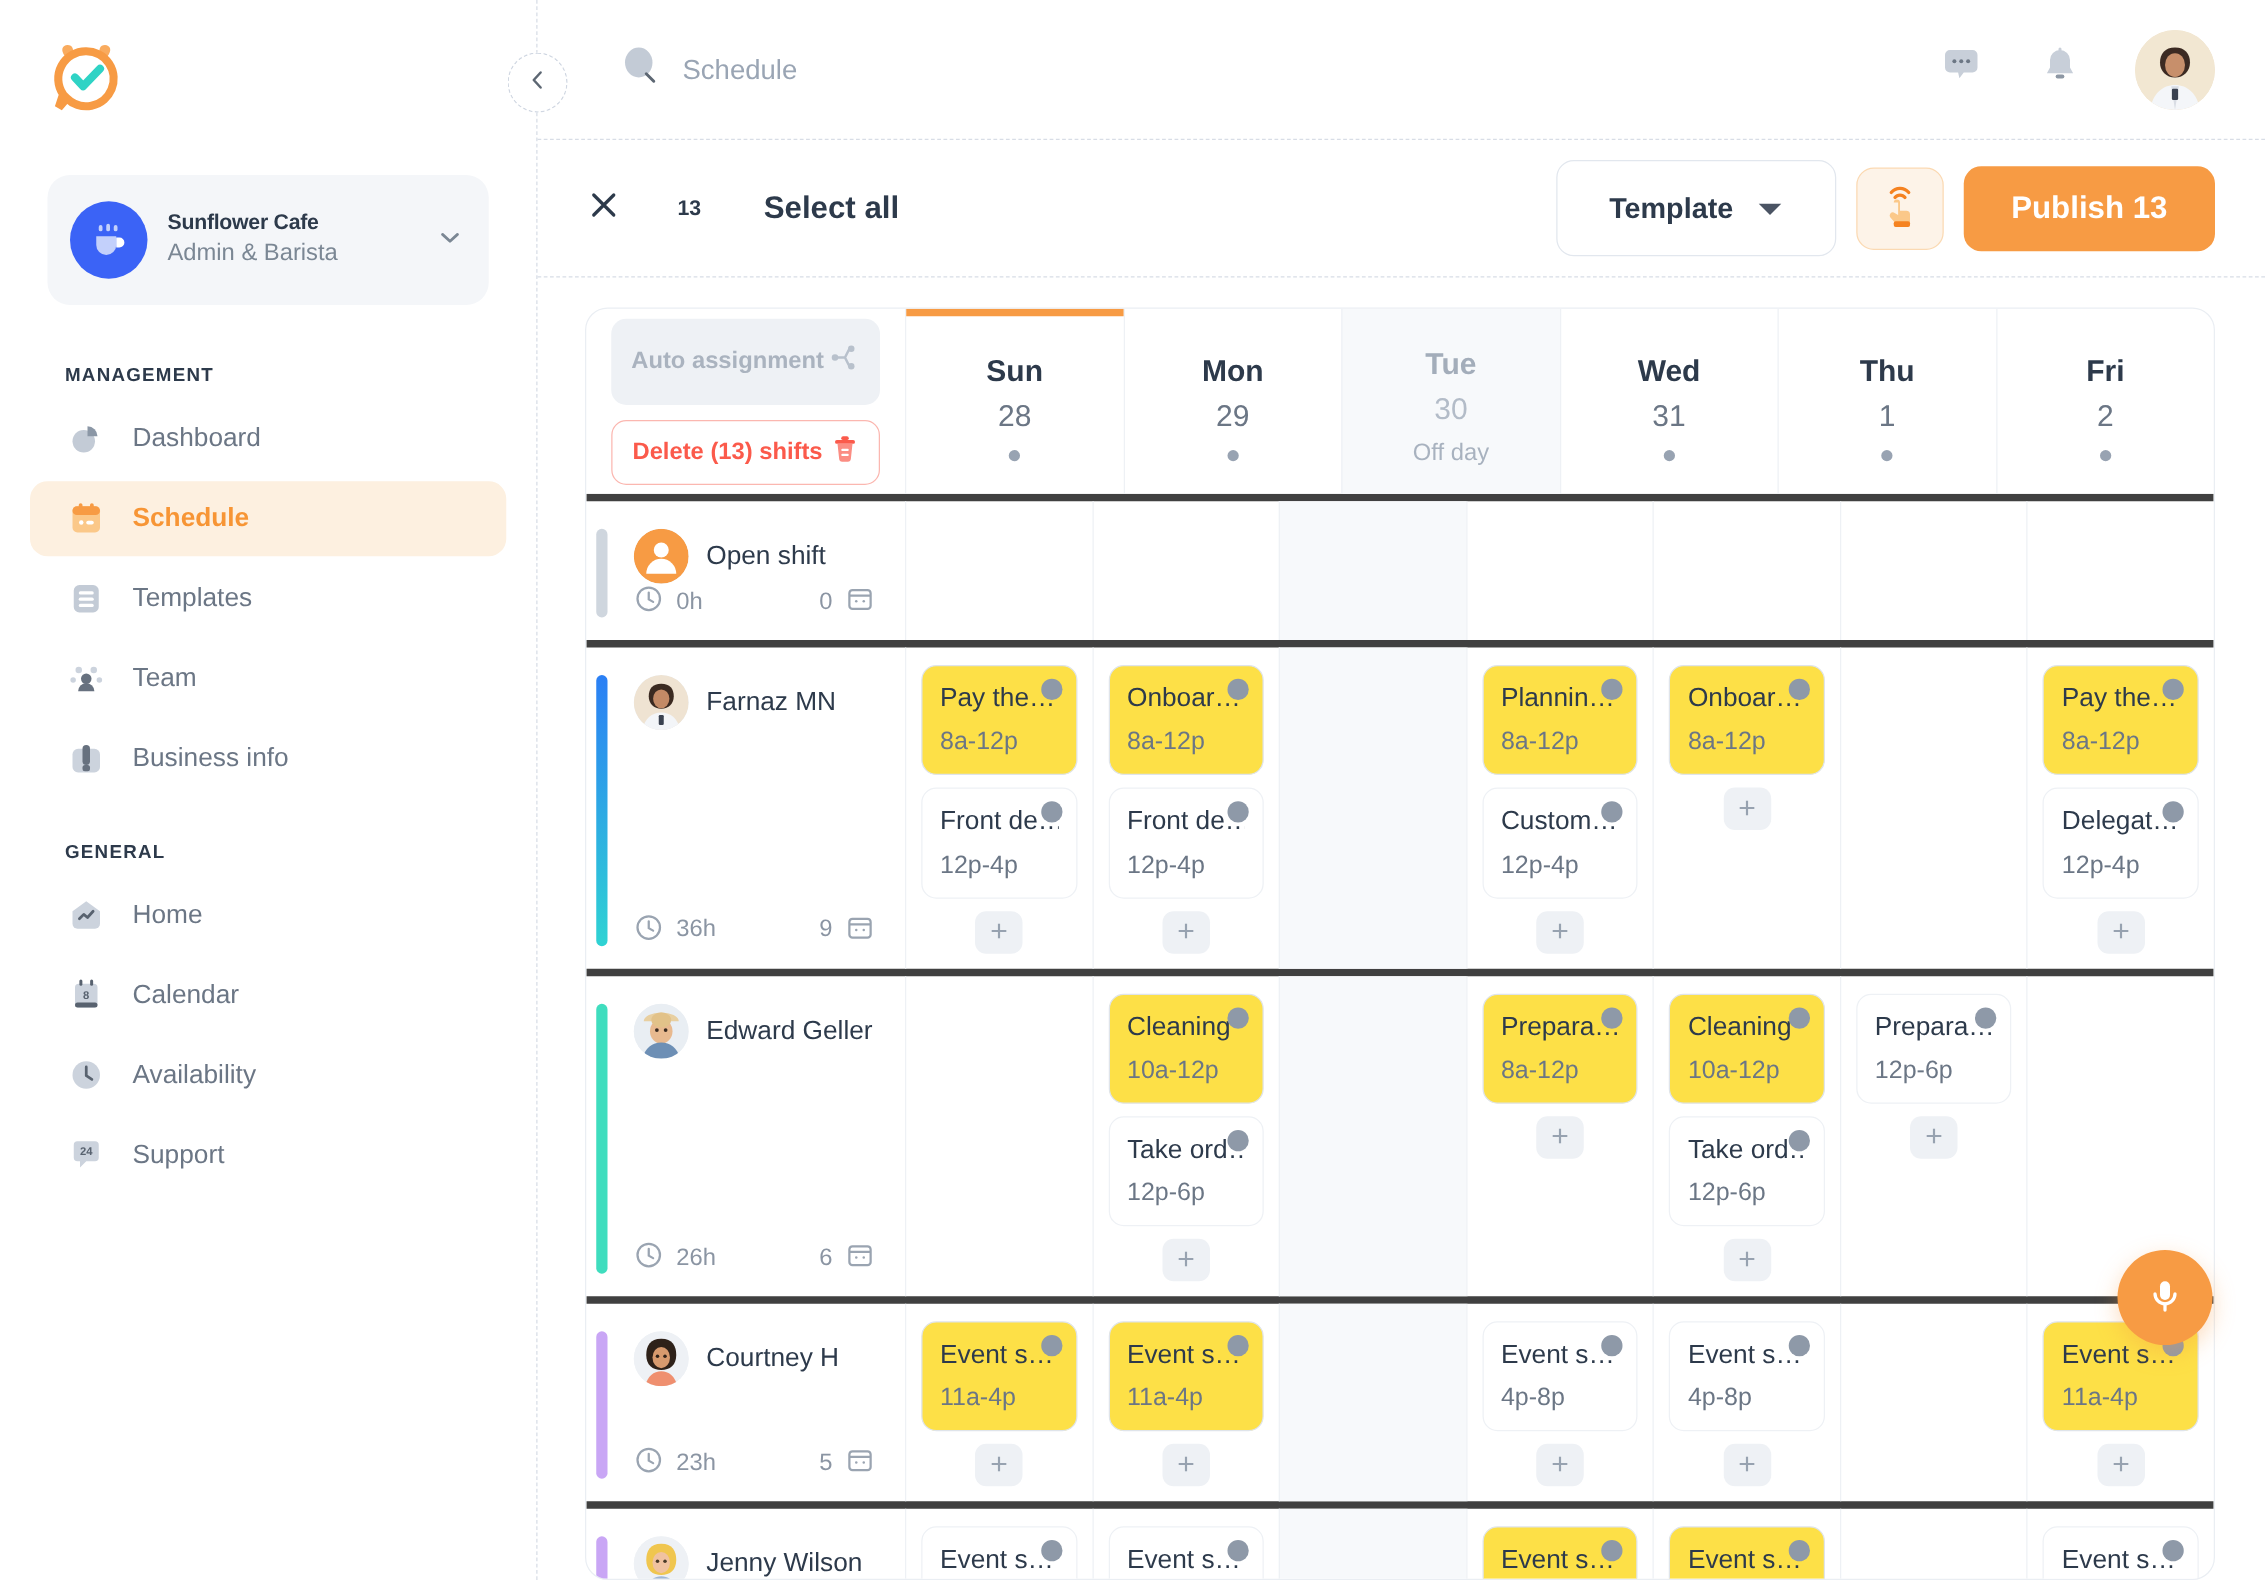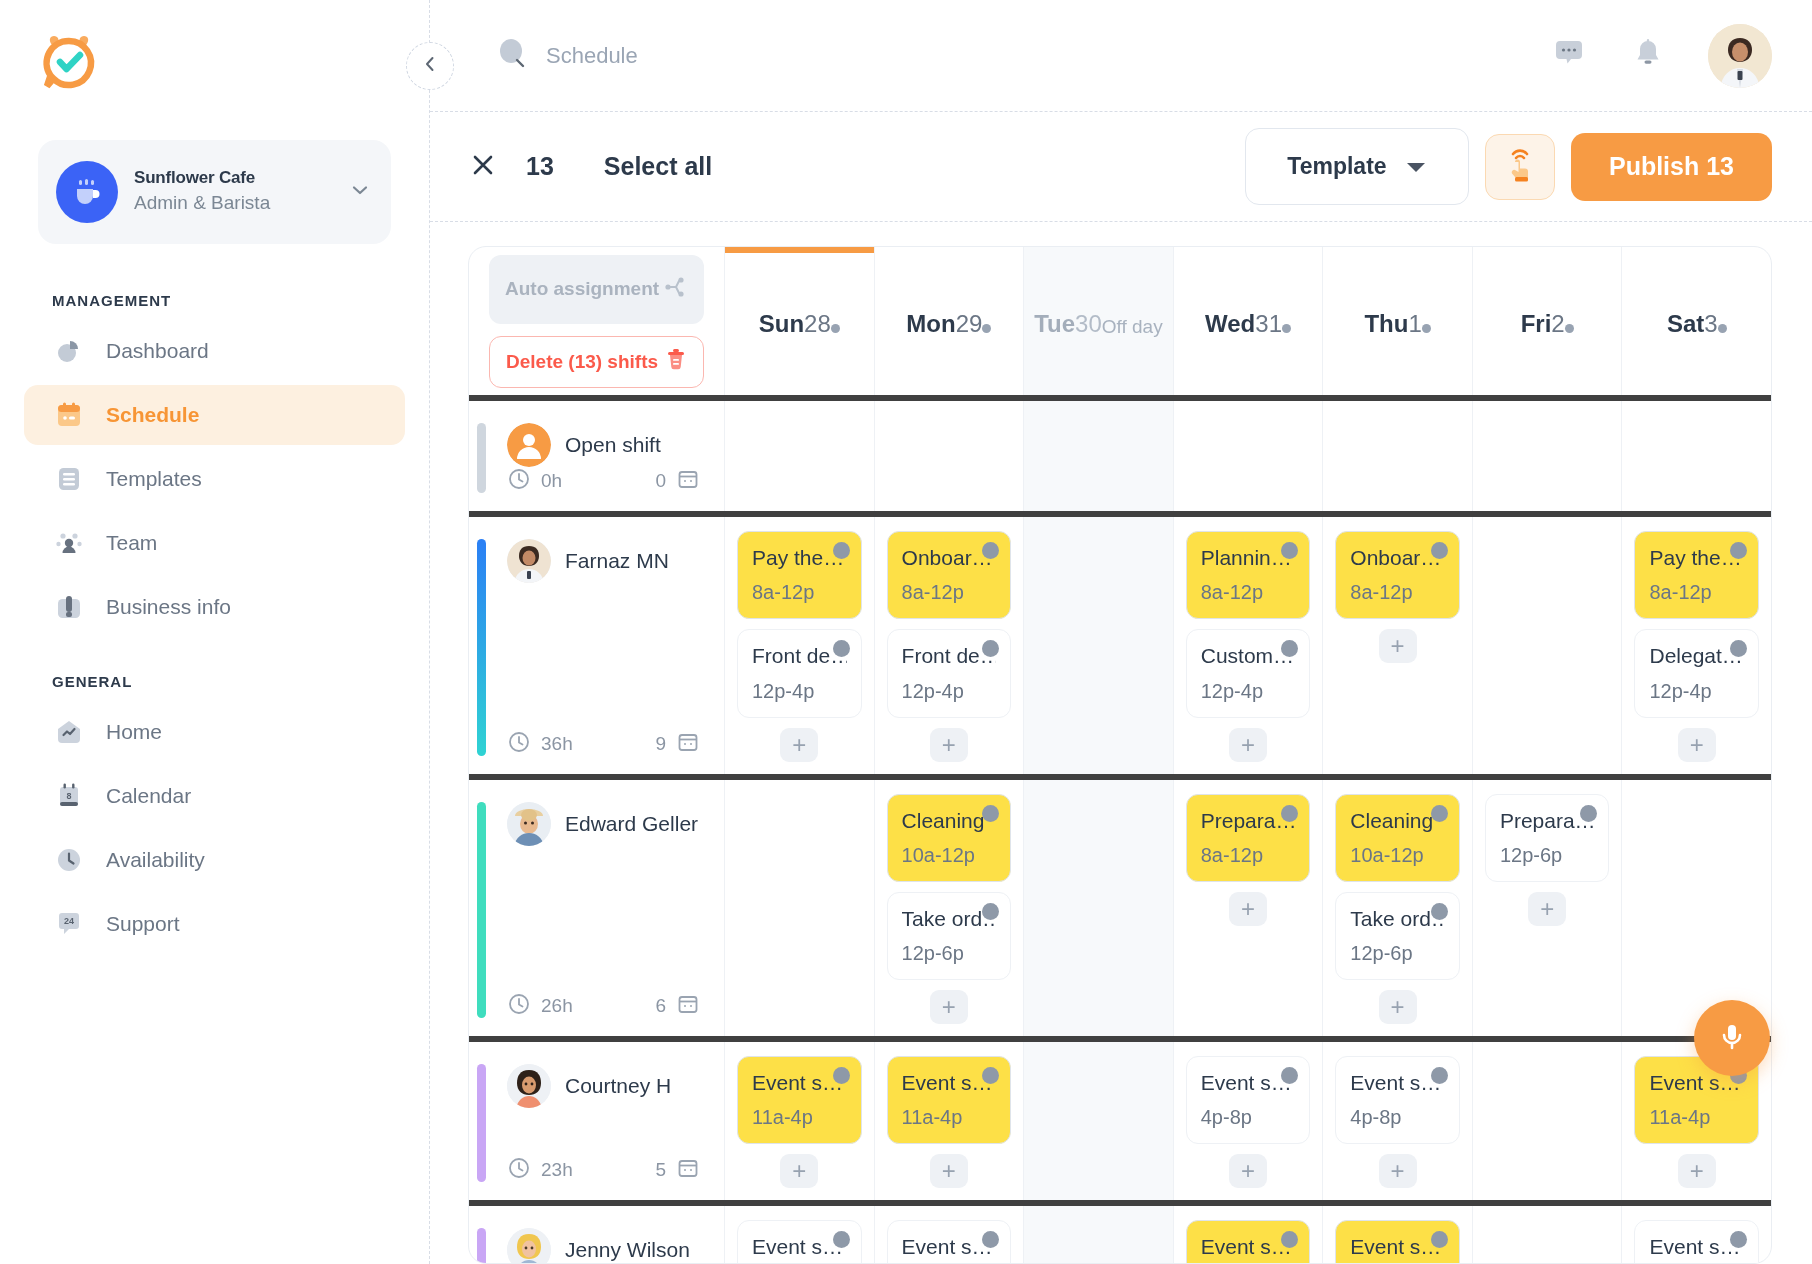--- a/index.html
+++ b/index.html
@@ -122,22 +122,22 @@
 
   
   .toolbar {
     height: 110px; flex: 0 0 110px;
     display: flex; align-items: center;
     padding: 0 40px 0 38px;
     border-bottom: 1px dashed #d8dde6;
   }
   .tb-close { cursor: pointer; display:flex; }
   .tb-count {
-    font-size: 25px; font-weight: bold; color: #2d3a4b;
-    margin-left: 28px;
+    font-size: 17px; font-weight: bold; color: #2d3a4b;
+    margin-left: 44px;
   }
   .tb-selectall {
     font-size: 25px; font-weight: bold; color: #2d3a4b;
     margin-left: 50px; cursor: pointer;
   }
   .tb-right { margin-left: auto; display: flex; align-items: center; gap: 16px; }
   .btn-template {
     height: 77px; min-width: 224px;
     border: 1px solid #e2e7ee; border-radius: 14px;
     background: #fff;
@@ -172,21 +172,21 @@
     border-radius: 18px;
     background: #fff;
     overflow: hidden;
     height: 100%;
     display: flex; flex-direction: column;
   }
   .grid-head { display: flex; flex: 0 0 148px; height: 148px; }
   .hcell {
     flex: 1 1 0; min-width: 0;
     border-left: 1px solid #eef1f5;
-    display: flex; flex-direction: row;
+    display: flex; flex-direction: column;
     align-items: center; justify-content: center;
     position: relative;
     padding-top: 6px;
   }
   .hcell.off { background: #f7f9fb; }
   .hcell .today-bar {
     position: absolute; top: 0; left: 0; right: 0; height: 6px;
     background: #f79b44;
   }
   .h-dow { font-size: 24px; font-weight: bold; color: #2d3a4b; line-height: 1.5; }
@@ -578,25 +578,20 @@
             <div class="hcell">
               <div class="h-dow">Thu</div>
               <div class="h-num">1</div>
               <div class="h-dot"></div>
             </div>
             <div class="hcell">
               <div class="h-dow">Fri</div>
               <div class="h-num">2</div>
               <div class="h-dot"></div>
             </div>
-            <div class="hcell">
-              <div class="h-dow">Sat</div>
-              <div class="h-num">3</div>
-              <div class="h-dot"></div>
-            </div>
           </div>
 
         <div class="grid-body">
             <div class="row">
               <div class="row-person">
                 <div class="accent" style="background:#cfd6de;"></div>
                 <div class="person-head">
                   <span class="p-avatar">
                     <svg width="44" height="44" viewBox="0 0 44 44">
                       <circle cx="22" cy="22" r="22" fill="#f79b44"></circle>

